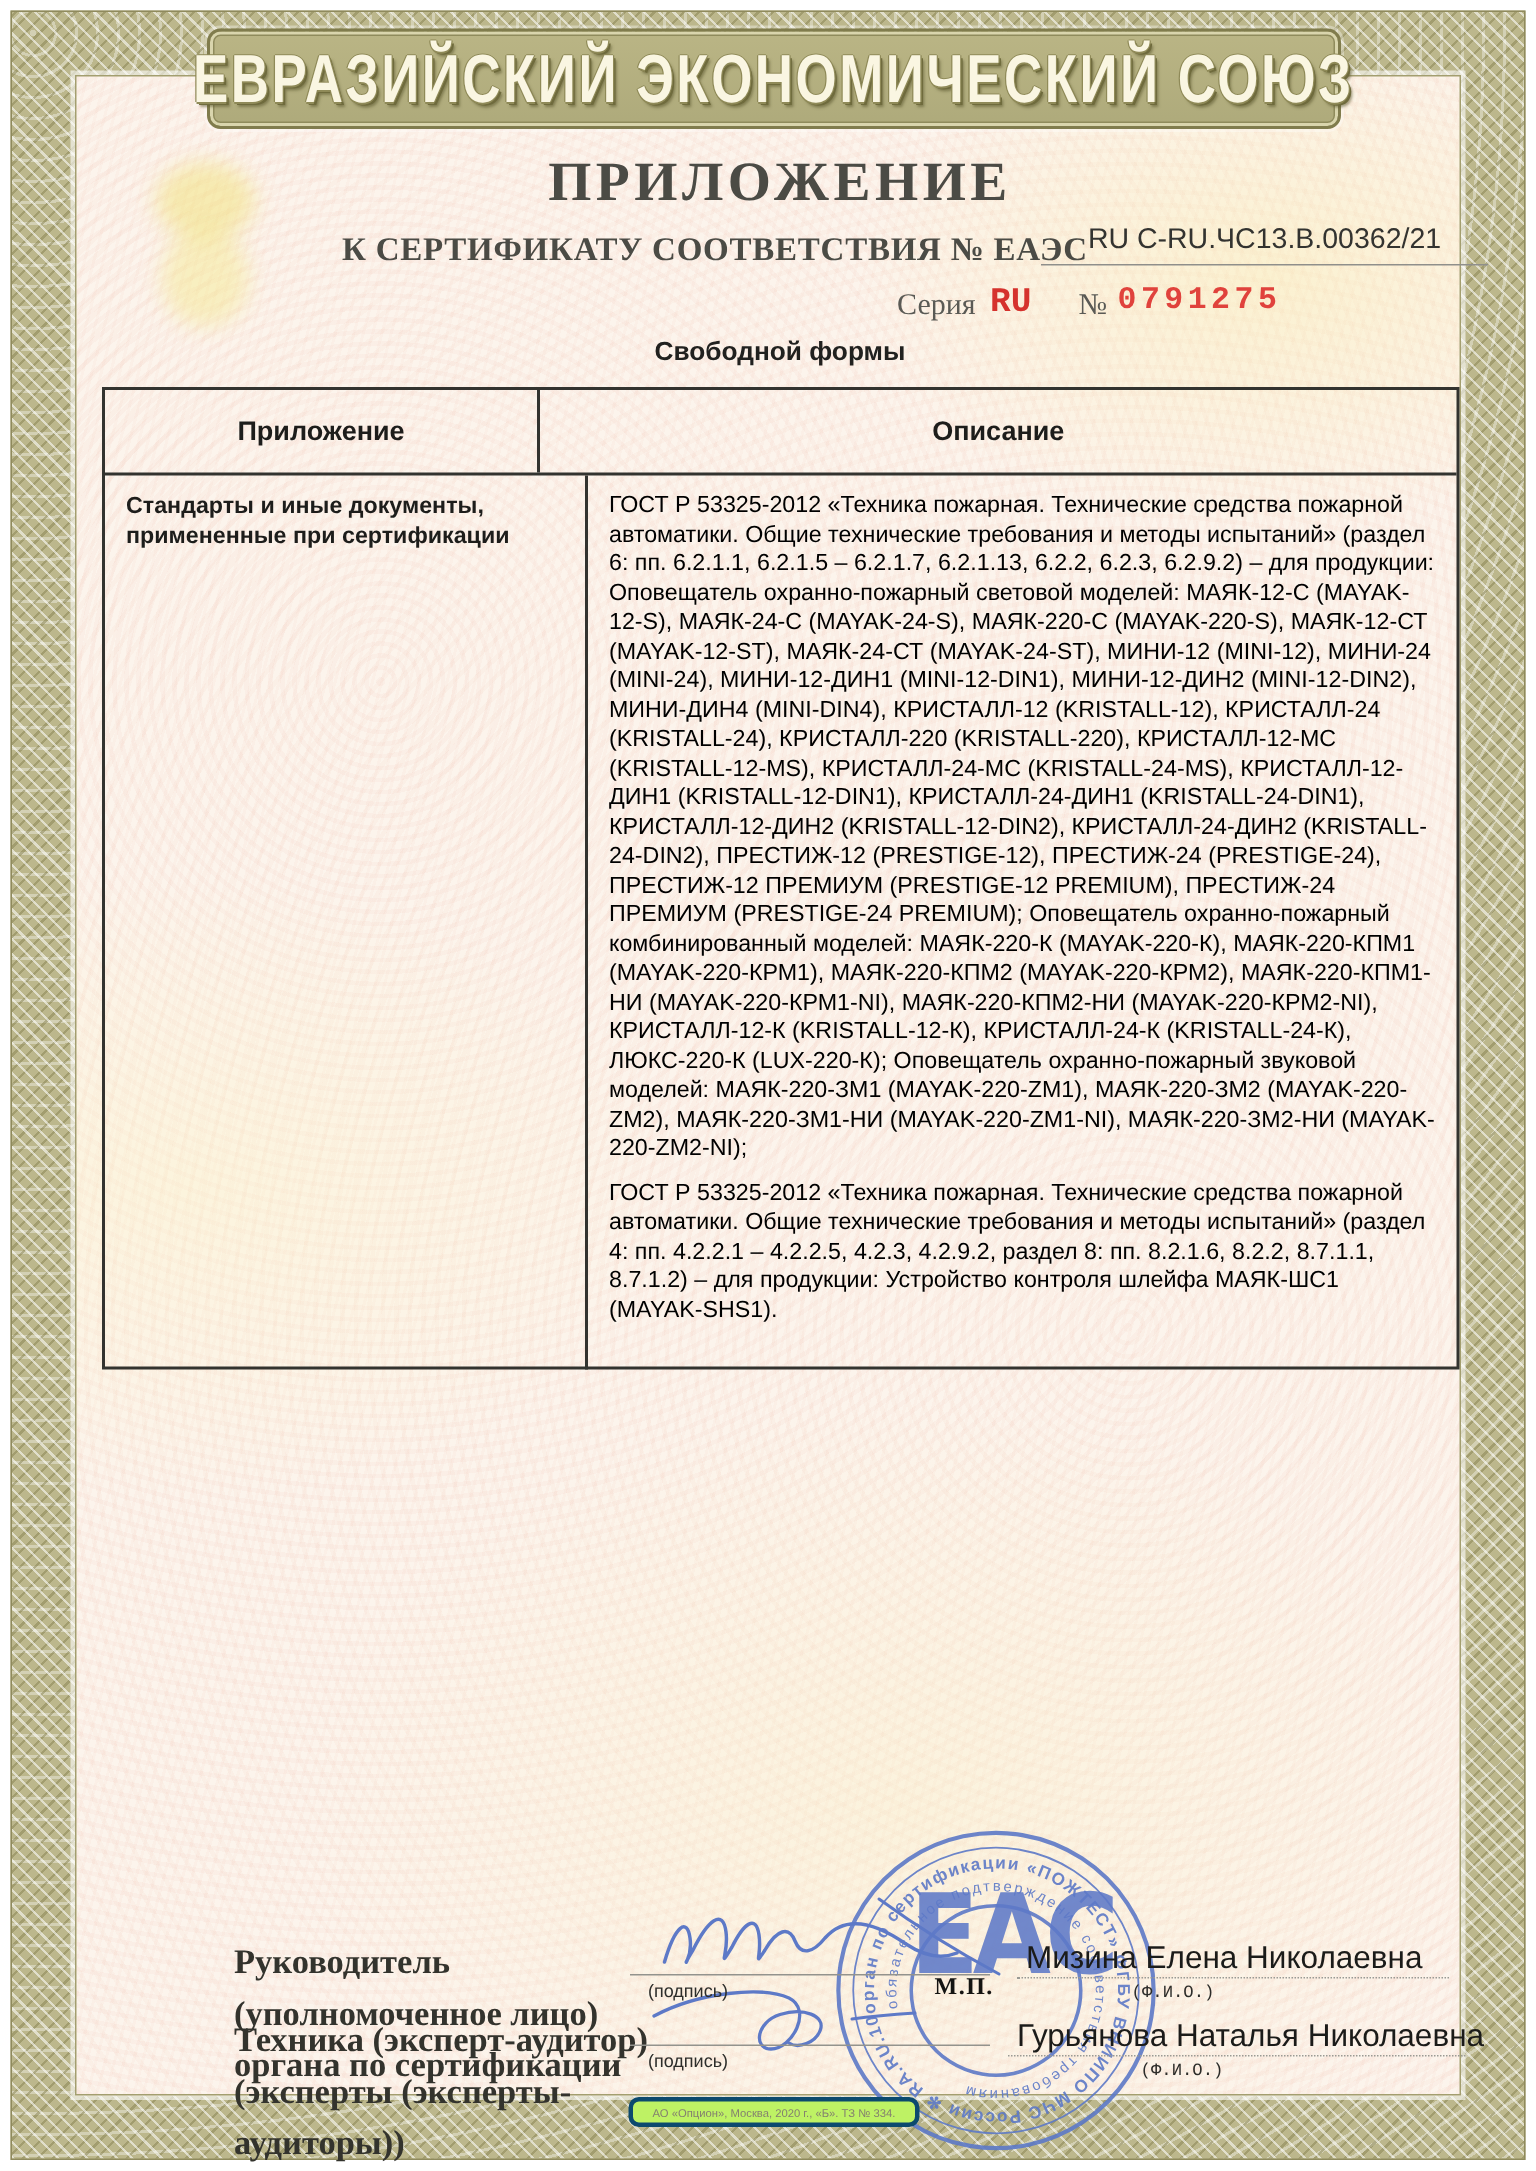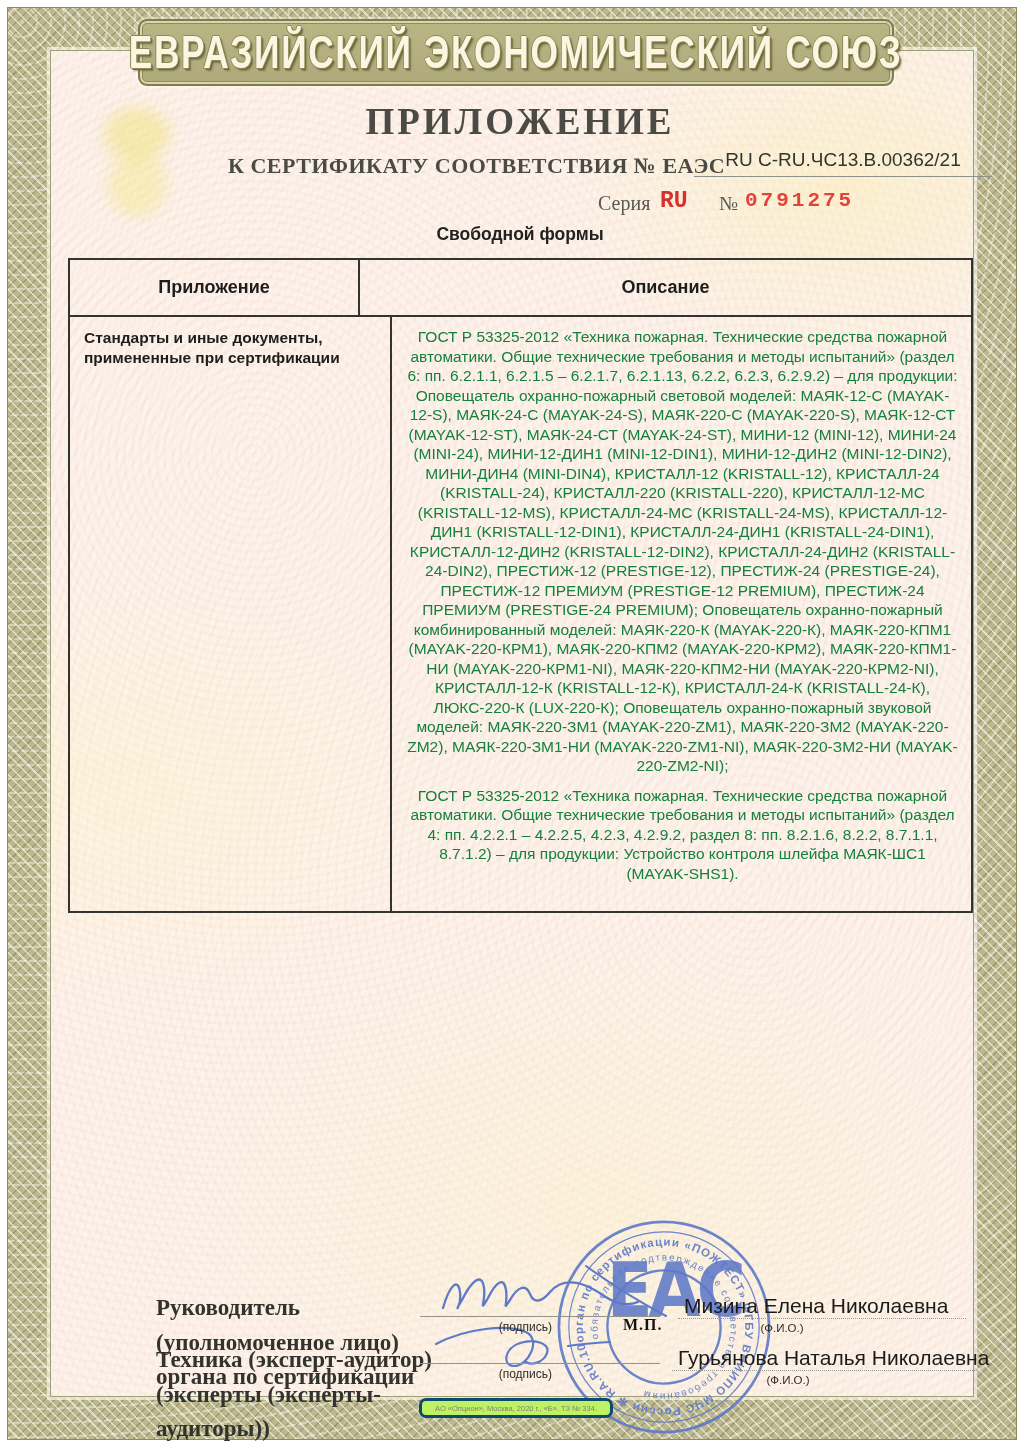--- a/index.html
+++ b/index.html
@@ -82,44 +82,44 @@
   }
   .thead { display:flex; height:55px; border-bottom:2px solid #33332f; }
   .th { display:flex; align-items:center; justify-content:center; font-weight:bold; font-size:18px; color:#1d1d1b; }
   .th-app { width:290px; border-right:2px solid #33332f; box-sizing:border-box; }
   .th-desc { flex:1; }
   .tbody { display:flex; height:596px; }
   .td-app {
     width:322px; border-right:2px solid #33332f; box-sizing:border-box;
     padding:11px 14px; font-weight:bold; font-size:15.5px; line-height:1.32; color:#1d1d1b;
   }
-  .td-desc { flex:1; padding:10px 12px 10px 14px; font-size:15.5px; line-height:1.26; color:#15803d;text-align:center; }
+  .td-desc { flex:1; padding:10px 12px 10px 14px; font-size:15.5px; line-height:1.26; color:#000000; }
   .td-desc p { margin:0 0 10px 0; }
 
   
   .sig-label {
     position:absolute; left:156px; width:310px;
     font-family:"Liberation Serif", serif; font-weight:bold; font-size:23px;
     line-height:1.5; color:#33332d;
   }
   .sig-label-head { top:1291px; }
   .sig-label-expert { top:1343px; }
   .sig-line { position:absolute; border-bottom:1px solid #93938d; }
   .sig-line-1 { left:420px; top:1316px; width:240px; }
   .sig-line-2 { left:420px; top:1363px; width:240px; }
-  .sig-cap { position:absolute; font-size:12px; color:#2d2d2a; text-align:right; width:120px; }
+  .sig-cap { position:absolute; font-size:12px; color:#2d2d2a; text-align:left; width:120px; }
   .sig-cap-1 { left:432px; top:1320px; }
   .sig-cap-2 { left:432px; top:1367px; }
   .fio-name { position:absolute; font-size:21px; color:#1b1b19; white-space:nowrap; }
   .fio-name-1 { left:684px; top:1294px; }
   .fio-name-2 { left:678px; top:1346px; }
   .fio-line { position:absolute; border-bottom:1px dotted #9a9a94; }
   .fio-line-1 { left:678px; top:1318px; width:288px; }
   .fio-line-2 { left:672px; top:1370px; width:305px; }
-  .fio-cap { position:absolute; font-size:11.5px; color:#2d2d2a; text-align:center; width:80px; }
+  .fio-cap { position:absolute; font-size:11.5px; color:#2d2d2a; text-align:center; width:80px;font-family:Liberation Mono, monospace; }
   .fio-cap-1 { left:742px; top:1322px; }
   .fio-cap-2 { left:748px; top:1374px; }
   .mp {
     position:absolute; left:606px; top:1316px;
     font-family:"Liberation Serif", serif; font-weight:bold; font-size:16px;
     letter-spacing:1px; color:#141412;padding-left:17px;
   }
   .eac {
     position:absolute; left:608px; top:1258px;
     font-weight:900; font-size:66px; line-height:1; letter-spacing:-4px;

